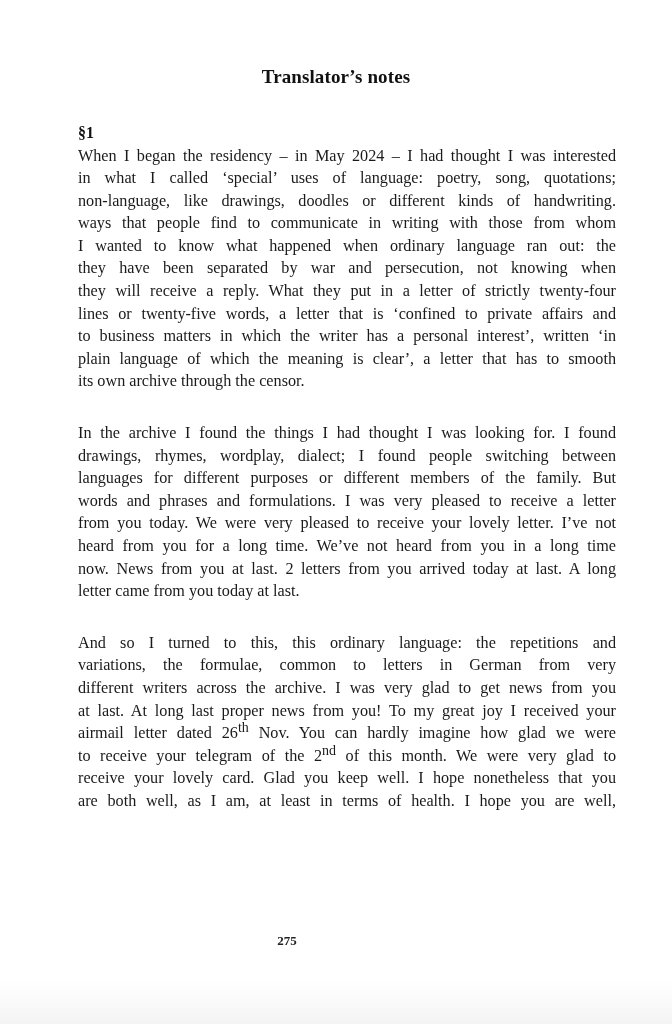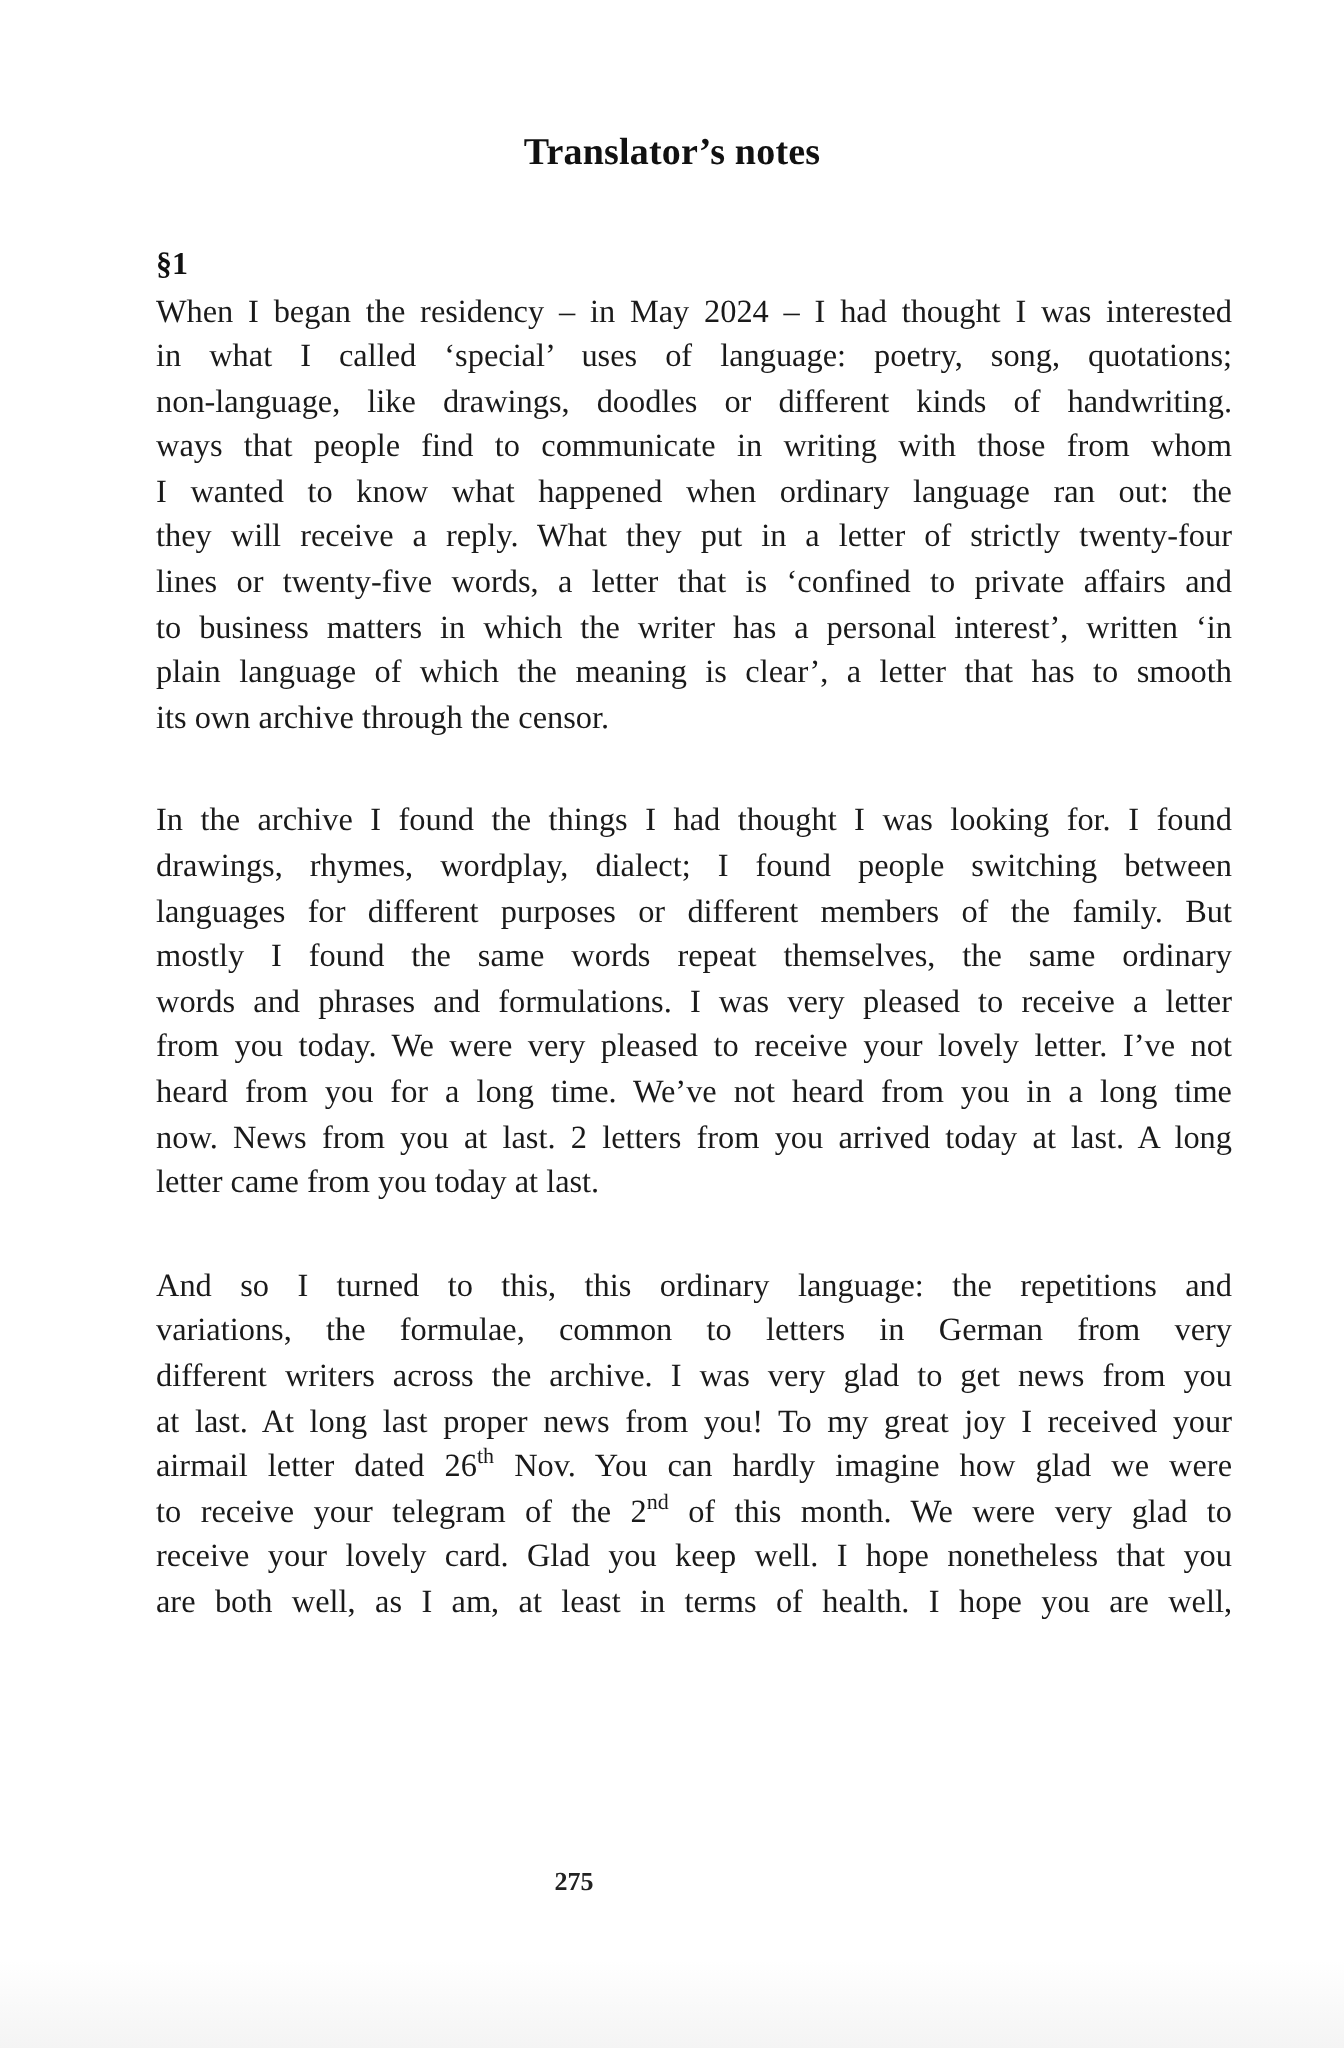--- a/index.html
+++ b/index.html
@@ -61,21 +61,21 @@
     .line {
       display: block;
       text-align: justify;
       text-align-last: justify;
       white-space: nowrap;
     }
     .line.last {
       text-align-last: left;
     }
     sup {
-      font-size: 11px;
+      font-size: 14px;
       line-height: 0;
       vertical-align: super;
     }
     .folio {
       position: absolute;
       top: 933px;
       left: 0;
       width: 574px;
       text-align: center;
       font-size: 13px;
@@ -91,32 +91,32 @@
 
   <div class="body-text">
     <p class="section-mark">§1</p>
 
     <p class="para">
       <span class="line">When I began the residency – in May 2024 – I had thought I was interested</span>
       <span class="line">in what I called ‘special’ uses of language: poetry, song, quotations;</span>
       <span class="line">non-language, like drawings, doodles or different kinds of handwriting.</span>
       <span class="line">ways that people find to communicate in writing with those from whom</span>
       <span class="line">I wanted to know what happened when ordinary language ran out: the</span>
+      <span class="line">they have been separated by war and persecution, not knowing when</span>
       <span class="line">they will receive a reply. What they put in a letter of strictly twenty-four</span>
       <span class="line">lines or twenty-five words, a letter that is ‘confined to private affairs and</span>
       <span class="line">to business matters in which the writer has a personal interest’, written ‘in</span>
       <span class="line">plain language of which the meaning is clear’, a letter that has to smooth</span>
       <span class="line last">its own archive through the censor.</span>
     </p>
 
     <p class="para">
       <span class="line">In the archive I found the things I had thought I was looking for. I found</span>
       <span class="line">drawings, rhymes, wordplay, dialect; I found people switching between</span>
       <span class="line">languages for different purposes or different members of the family. But</span>
-      <span class="line">mostly I found the same words repeat themselves, the same ordinary</span>
       <span class="line">words and phrases and formulations. I was very pleased to receive a letter</span>
       <span class="line">from you today. We were very pleased to receive your lovely letter. I’ve not</span>
       <span class="line">heard from you for a long time. We’ve not heard from you in a long time</span>
       <span class="line">now. News from you at last. 2 letters from you arrived today at last. A long</span>
       <span class="line last">letter came from you today at last.</span>
     </p>
 
     <p class="para">
       <span class="line">And so I turned to this, this ordinary language: the repetitions and</span>
       <span class="line">variations, the formulae, common to letters in German from very</span>

